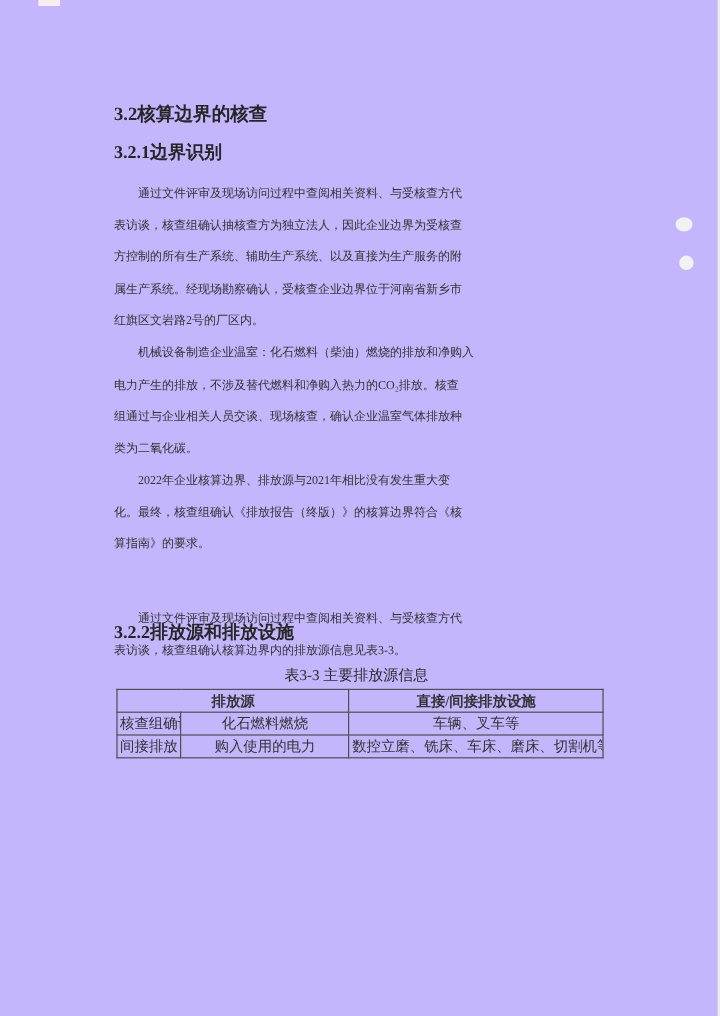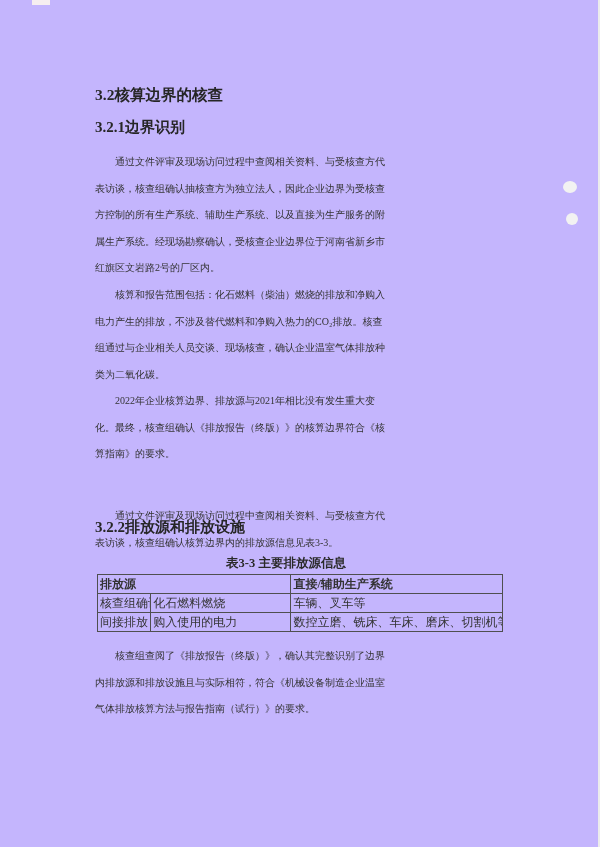--- a/index.html
+++ b/index.html
@@ -74,44 +74,44 @@
     text-indent: 2em;
     color: #333333;
   }
   .para-1 { top: 149px; }
   .para-2 { top: 282px; }
   .para-3 { top: 388px; }
   .para-4 { top: 503px; }
   .para-5 { top: 643px; }
   .table-caption {
     position: absolute;
-    left: 83px;
+    left: 94px;
     top: 555px;
     width: 406px;
     text-align: center;
     font-size: 12.5px;
-    font-weight: bold;
+    font-weight: normal;
     color: #2a2a2a;
   }
   table.src-table {
     position: absolute;
     left: 97px;
     top: 574px;
     width: 406px;
     border-collapse: collapse;
     table-layout: fixed;
     font-size: 12px;
     color: #333333;
   }
   table.src-table th,
   table.src-table td {
     border: 1px solid #4f4f4f;
     height: 18px;
     padding: 0 2px;
-    text-align: left;
+    text-align: center;
     white-space: nowrap;
     overflow: hidden;
     font-weight: normal;
   }
   table.src-table th {
     font-weight: bold;
   }
   .col-category { width: 53px; }
   .col-source   { width: 140px; }
   .col-facility { width: 211px; }
@@ -138,21 +138,21 @@
   <div class="block heading-1">3.2核算边界的核查</div>
 
   <div class="block heading-2">3.2.1边界识别</div>
 
   <div class="block para para-1">通过文件评审及现场访问过程中查阅相关资料、与受核查方代
 表访谈，核查组确认抽核查方为独立法人，因此企业边界为受核查
 方控制的所有生产系统、辅助生产系统、以及直接为生产服务的附
 属生产系统。经现场勘察确认，受核查企业边界位于河南省新乡市
 红旗区文岩路2号的厂区内。</div>
 
-  <div class="block para para-2">核算和报告范围包括：化石燃料（柴油）燃烧的排放和净购入
+  <div class="block para para-2">机械设备制造企业温室：化石燃料（柴油）燃烧的排放和净购入
 电力产生的排放，不涉及替代燃料和净购入热力的CO₂排放。核查
 组通过与企业相关人员交谈、现场核查，确认企业温室气体排放种
 类为二氧化碳。</div>
 
   <div class="block para para-3">2022年企业核算边界、排放源与2021年相比没有发生重大变
 化。最终，核查组确认《排放报告（终版）》的核算边界符合《核
 算指南》的要求。</div>
 
   <div class="block heading-3">3.2.2排放源和排放设施</div>
 
@@ -163,33 +163,30 @@
 
   <table class="src-table">
     <colgroup>
       <col class="col-category">
       <col class="col-source">
       <col class="col-facility">
     </colgroup>
     <tbody>
       <tr>
         <th colspan="2">排放源</th>
-        <th>直接/辅助生产系统</th>
+        <th>直接/间接排放设施</th>
       </tr>
       <tr>
         <td>核查组确认</td>
         <td>化石燃料燃烧</td>
         <td>车辆、叉车等</td>
       </tr>
       <tr>
         <td>间接排放</td>
         <td>购入使用的电力</td>
         <td>数控立磨、铣床、车床、磨床、切割机等</td>
       </tr>
     </tbody>
   </table>
 
-  <div class="block para para-5">核查组查阅了《排放报告（终版）》，确认其完整识别了边界
-内排放源和排放设施且与实际相符，符合《机械设备制造企业温室
-气体排放核算方法与报告指南（试行）》的要求。</div>
 
 
 </div>
 
 </body></html>

